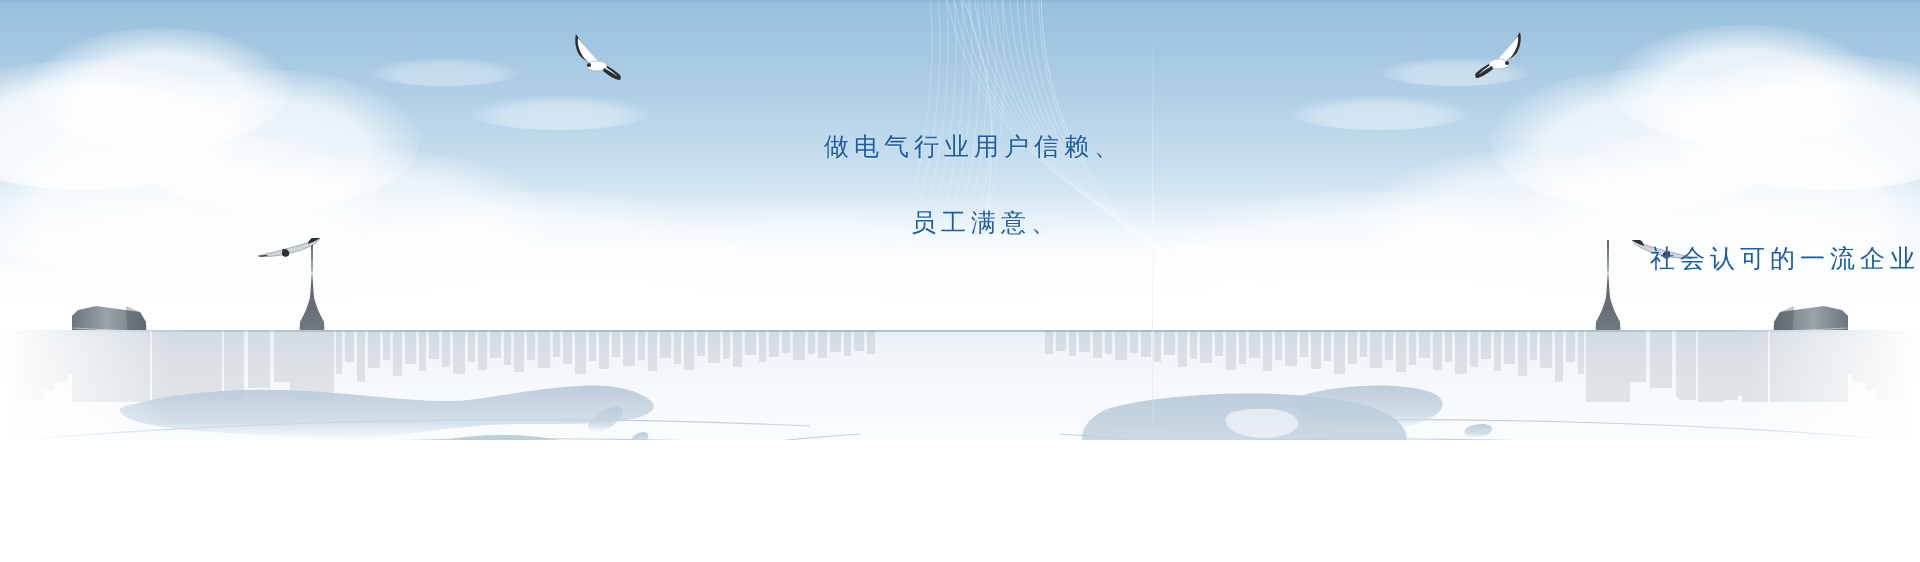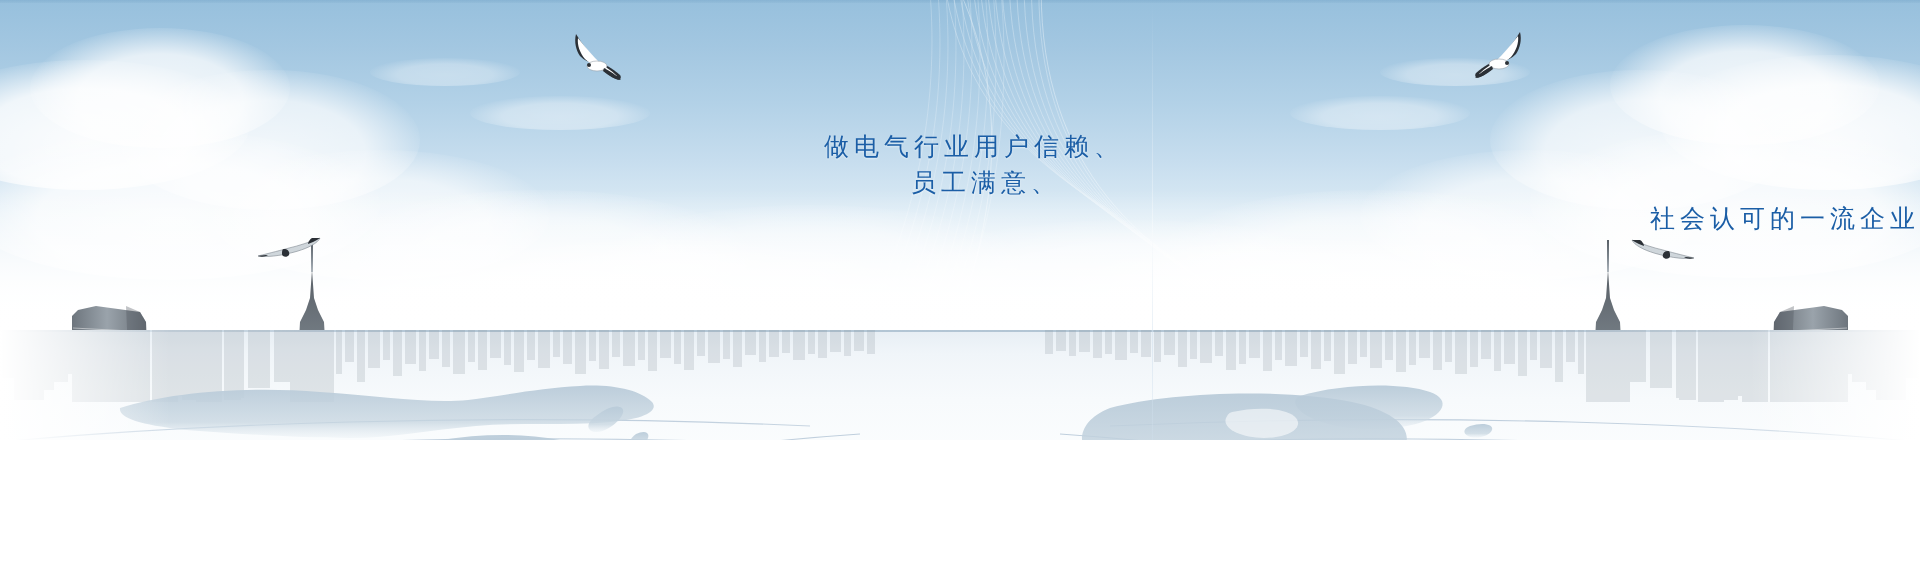--- a/index.html
+++ b/index.html
@@ -111,21 +111,21 @@
   .slogan-line {
     display:block;
     color:#1b5ea6;
     font-size:25px;
     letter-spacing:5px;
     line-height:36px;
     font-weight:400;
     text-shadow:0 1px 2px rgba(255,255,255,.55);
   }
   .slogan-line.l1 { padding-left:28px; }
-  .slogan-line.l2 { padding-left:52px; }
+  .slogan-line.l2 { padding-left:52px;margin-top:40px; }
   .slogan-line.l3 { padding-left:82px;text-align:right; }
 
   
   .center-seam {
     position:absolute; left:1152px; top:0; width:1px; height:562px;
     background:linear-gradient(to bottom, rgba(255,255,255,0) 0%, rgba(255,255,255,.35) 40%, rgba(210,225,238,.55) 62%, rgba(255,255,255,0) 100%);
     pointer-events:none;
   }
 </style>
 </head>

